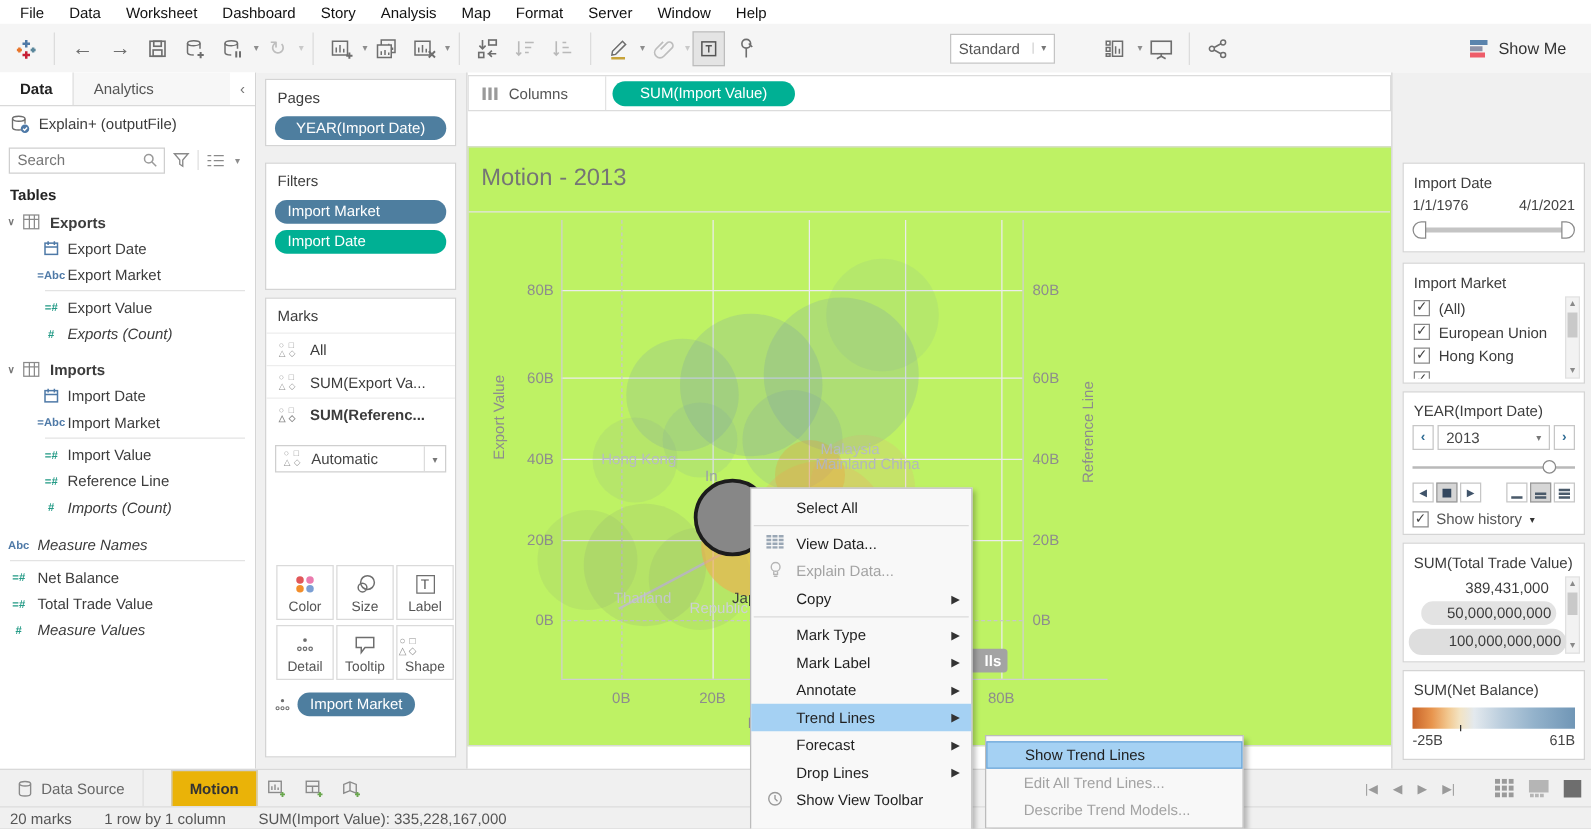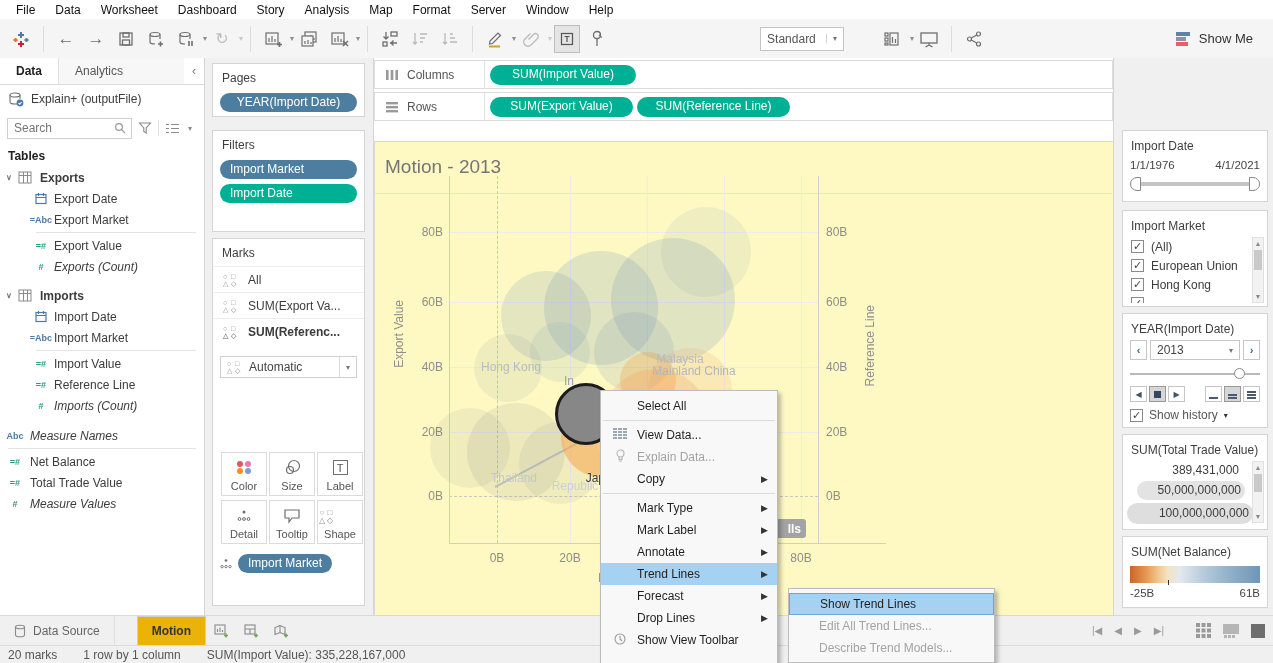--- a/index.html
+++ b/index.html
@@ -39,21 +39,21 @@
   .mbtn{position:absolute;width:46px;height:44px;border:1px solid #dadada;background:#fff;text-align:center;font-size:11px;color:#555;padding-top:5px}
   .mbtn .lab{position:absolute;bottom:3px;left:0;right:0}
   .dots4{display:grid;grid-template-columns:7px 7px;gap:1px;margin:3px auto 0;width:15px}
   .dots4 i{width:6px;height:6px;border-radius:50%}
   
   .shelf{position:absolute;left:374px;width:739px;height:29px;background:#fff;border:1px solid #dcdcdc;display:flex;align-items:center}
   .shelflabel{width:110px;display:flex;align-items:center;gap:8px;padding-left:10px;color:#555;height:100%;border-right:1px solid #e3e3e3}
   .shelfpills{display:flex;gap:4px;padding-left:5px}
   .spill{height:20px;line-height:19px;border-radius:10px;background:#00b094;color:#fff;padding:0 12px;text-align:center}
   
-  .chartcard{left:374px;top:141px;width:778px;height:480px;background:#fef9c3;border:1px solid #d9d9d9}
+  .chartcard{left:374px;top:117px;width:778px;height:480px;background:#bef264;border:1px solid #d9d9d9}
   .charttitle{position:absolute;left:10px;top:14px;font-size:19px;color:#757575}
   .tick{position:absolute;font-size:12px;color:#8d8d8d}
   .vtext{writing-mode:vertical-rl;transform:rotate(180deg);font-size:12px;color:#8d8d8d}
   .bubble{position:absolute;border-radius:50%;z-index:3}
   .mark-label{position:absolute;transform:translate(-50%,-50%);font-size:12px;white-space:nowrap;z-index:5}
   .nullsbadge{left:768px;top:519px;width:38px;height:19px;background:#a3a3a3;border-radius:3px;color:#fff;font-weight:bold;display:flex;align-items:center;justify-content:flex-end;padding-right:5px;z-index:6}
   
   .cmenu{left:600px;top:390px;width:178px;height:293px;background:#f8f8f8;border:1px solid #bcbcbc;box-shadow:3px 3px 4px rgba(0,0,0,.25);z-index:30;padding-top:4px}
   .cmi{height:22px;display:flex;align-items:center;font-size:12px;color:#1f1f1f;position:relative;padding-left:36px}
   .cmi .sub{position:absolute;right:9px;font-size:9px;color:#333}
@@ -491,36 +491,20 @@
             <rect x="5.7" y="1" width="2.6" height="10"></rect>
             <rect x="10.4" y="1" width="2.6" height="10"></rect>
           </g>
         </svg>
       <span>Columns</span>
     </div>
     <div class="shelfpills">
       <span class="spill" style="width:146px">SUM(Import Value)</span>
     </div>
   </div>
-  <div class="shelf" style="top:92px">
-    <div class="shelflabel">
-      <svg width="14" height="12" viewBox="0 0 14 12">
-          <g fill="#9a9a9a">
-            <rect x="1" y="1" width="12" height="2.4"></rect>
-            <rect x="1" y="5" width="12" height="2.4"></rect>
-            <rect x="1" y="9" width="12" height="2.4"></rect>
-          </g>
-        </svg>
-      <span>Rows</span>
-    </div>
-    <div class="shelfpills">
-      <span class="spill" style="width:143px">SUM(Export Value)</span>
-      <span class="spill" style="width:153px">SUM(Reference Line)</span>
-    </div>
-  </div>
 
   <div class="chartcard r">
     <div class="charttitle">Motion - 2013</div>
     <div class="r" style="left:0;top:51px;width:737px;height:1px;background:#e4e4e4"></div>
   </div>
 
   <div class="r gridline" style="left:449px;top:232px;width:369px;height:1px"></div>
   <div class="r gridline" style="left:449px;top:302px;width:369px;height:1px"></div>
   <div class="r gridline" style="left:449px;top:367px;width:369px;height:1px"></div>
   <div class="r gridline" style="left:449px;top:432px;width:369px;height:1px"></div>

